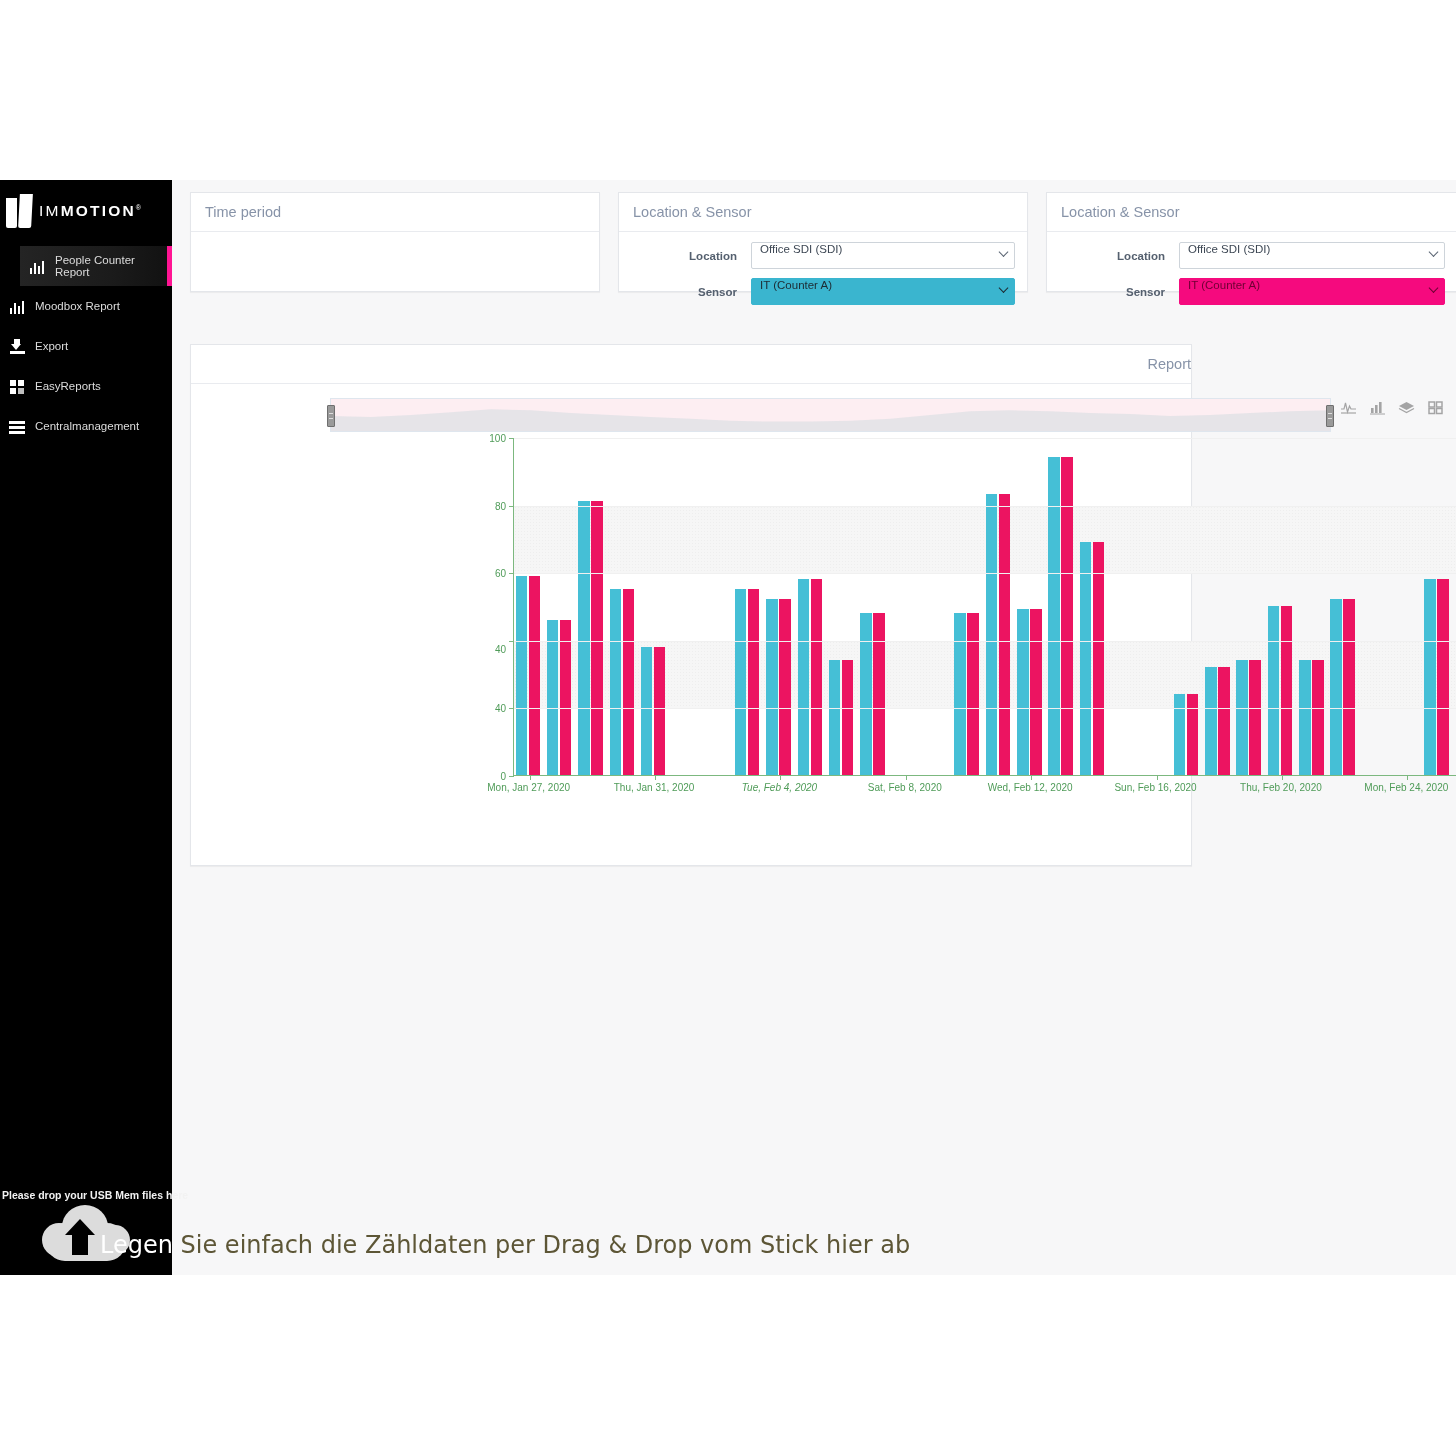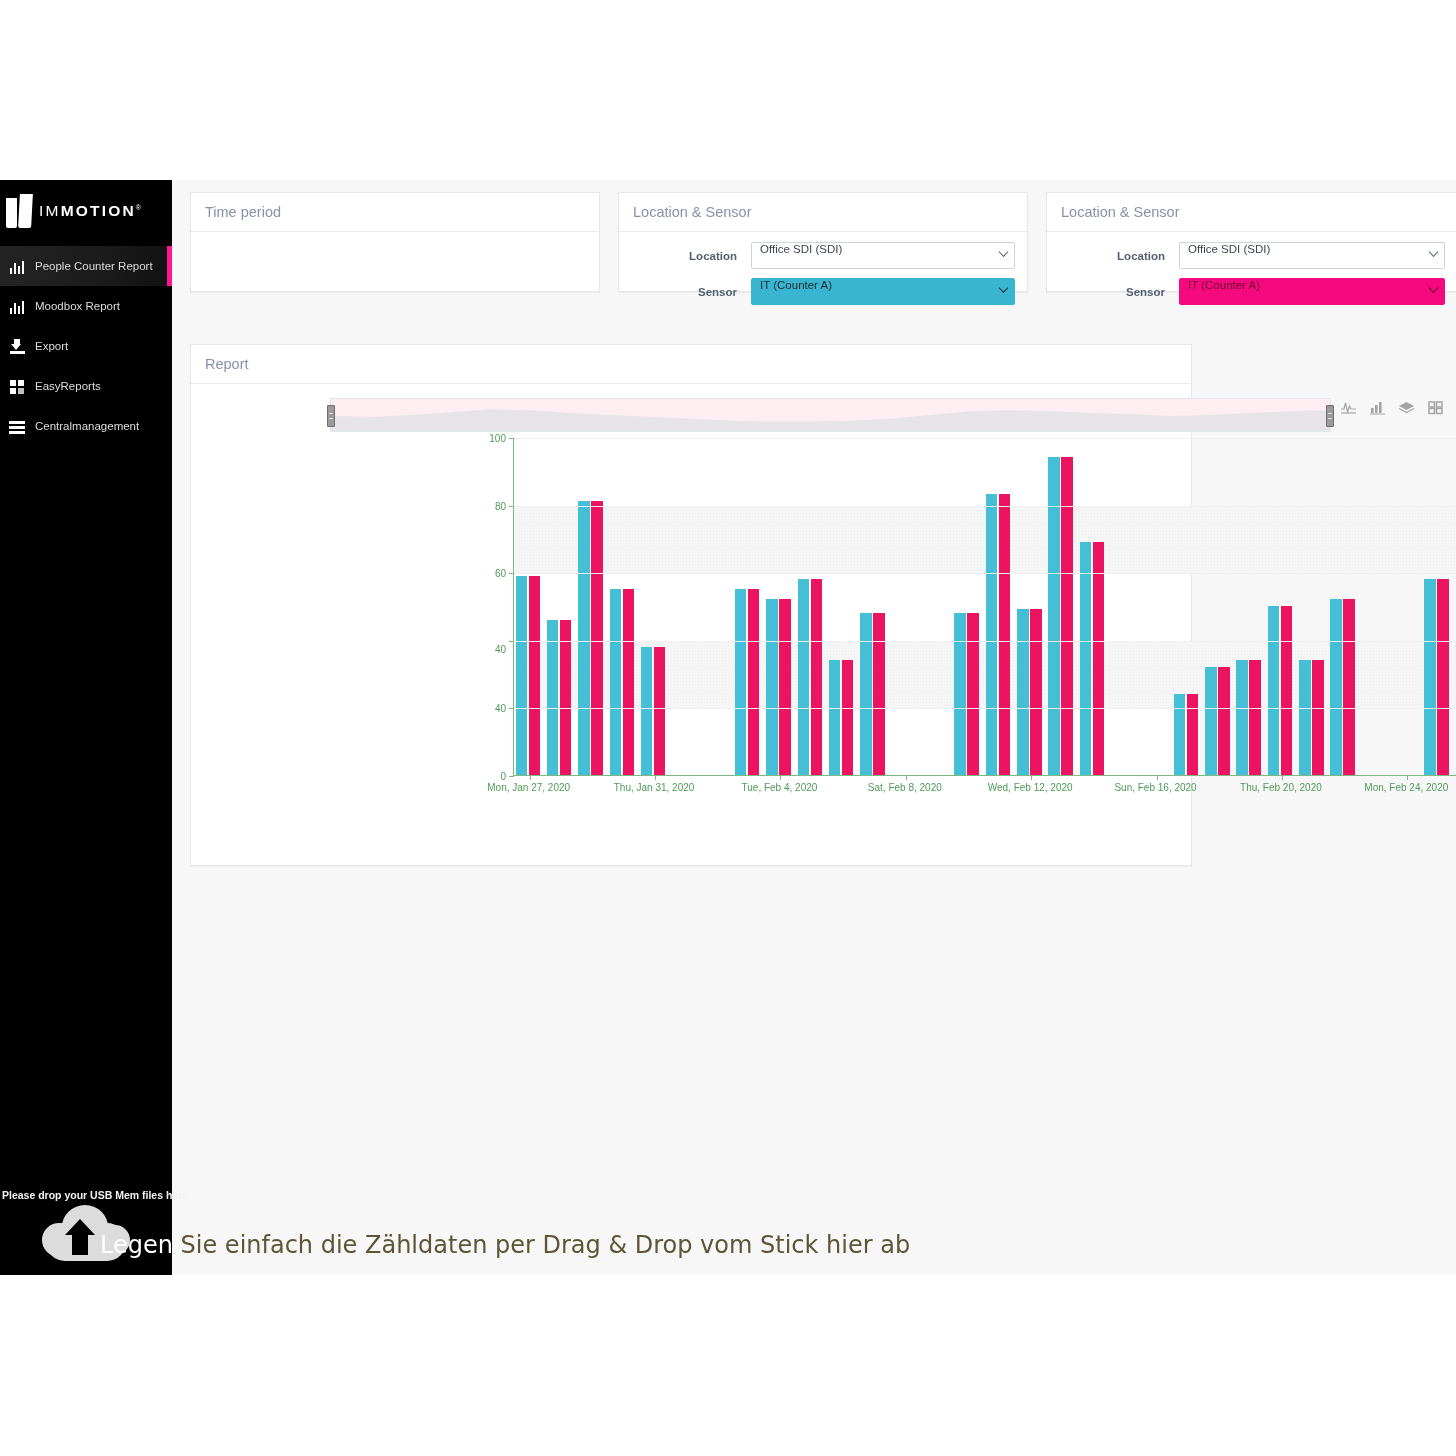--- a/index.html
+++ b/index.html
@@ -46,20 +46,21 @@
     position: relative;
     height: 40px;
     display: flex; align-items: center;
     padding-left: 8px;
     font-size: 11.5px;
     color: #dcdcdc;
     cursor: pointer;
   }
   .nav-item.active {
     background: linear-gradient(to right, #242424, #1b1b1b 60%, #111 100%);
+    margin-left: 20px;
   }
   .nav-item.active::after {
     content: ""; position: absolute; right: 0; top: 0;
     width: 5px; height: 100%; background: #ff1493;
   }
   .nav-icon {
     width: 18px; height: 15px; margin-right: 9px;
     display: flex; align-items: flex-end; justify-content: center;
     flex: 0 0 18px;
   }
@@ -165,20 +166,21 @@
   .sel.cyan + .caret { border-color: #1d2b33; }
   .sel.magenta { background: #f50a7e; border-color: #f50a7e; color: #6e0033; }
   .sel.magenta + .caret { border-color: #6e0033; }
 
   
   .report-card {
     position: absolute; left: 18px; top: 164px;
     width: 1002px; height: 522px;
     background: #fff; border: 1px solid #e4e6ea;
     box-shadow: 0 1px 1px rgba(0,0,0,.045);
+    text-align: right;
   }
   .chart-wrap { position: relative; width: 1266px; height: 470px; }
 
   
   .range-sel {
     position: absolute; left: 139px; top: 14px;
     width: 1001px; height: 34px;
     background: #fdeef2; border: 1px solid #dfe6ee;
   }
   .range-sel svg { display: block; width: 100%; height: 100%; }
@@ -493,21 +495,21 @@
                 <div class="xtick" style="left: 266.422px;"></div>
                 <div class="xtick" style="left: 391.797px;"></div>
                 <div class="xtick" style="left: 517.172px;"></div>
                 <div class="xtick" style="left: 642.547px;"></div>
                 <div class="xtick" style="left: 767.922px;"></div>
                 <div class="xtick" style="left: 893.297px;"></div>
               </div>
             <div id="xlabels">
                 <div class="xlabel" style="left: 337.672px;">Mon, Jan 27, 2020</div>
                 <div class="xlabel" style="left: 463.047px;">Thu, Jan 31, 2020</div>
-                <div class="xlabel" style="left: 588.422px;">Tue, Feb 4, 2020</div>
+                <div class="xlabel" style="left: 588.422px; font-style: italic;">Tue, Feb 4, 2020</div>
                 <div class="xlabel" style="left: 713.797px;">Sat, Feb 8, 2020</div>
                 <div class="xlabel" style="left: 839.172px;">Wed, Feb 12, 2020</div>
                 <div class="xlabel" style="left: 964.547px;">Sun, Feb 16, 2020</div>
                 <div class="xlabel" style="left: 1089.92px;">Thu, Feb 20, 2020</div>
                 <div class="xlabel" style="left: 1215.3px;">Mon, Feb 24, 2020</div>
               </div>
           </div>
         </div>
       </div>
     </div>

